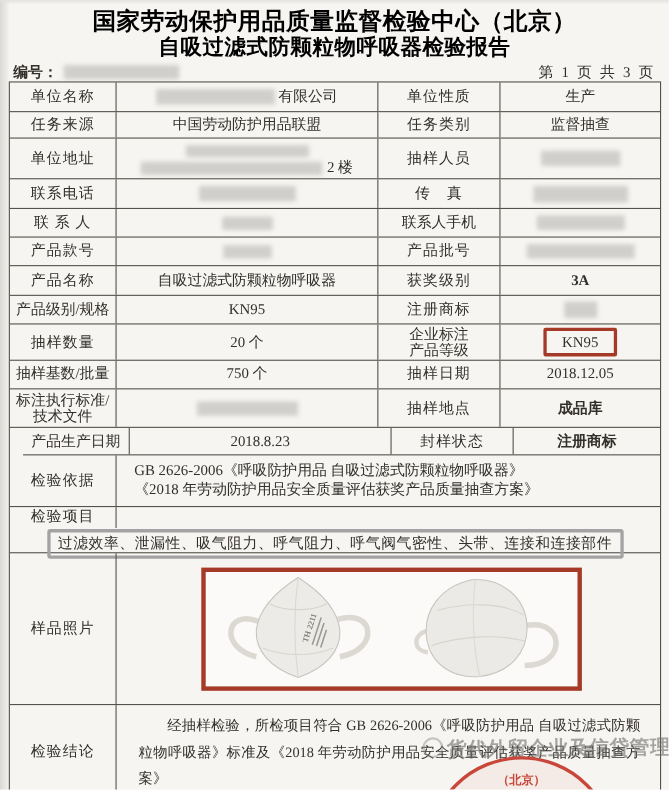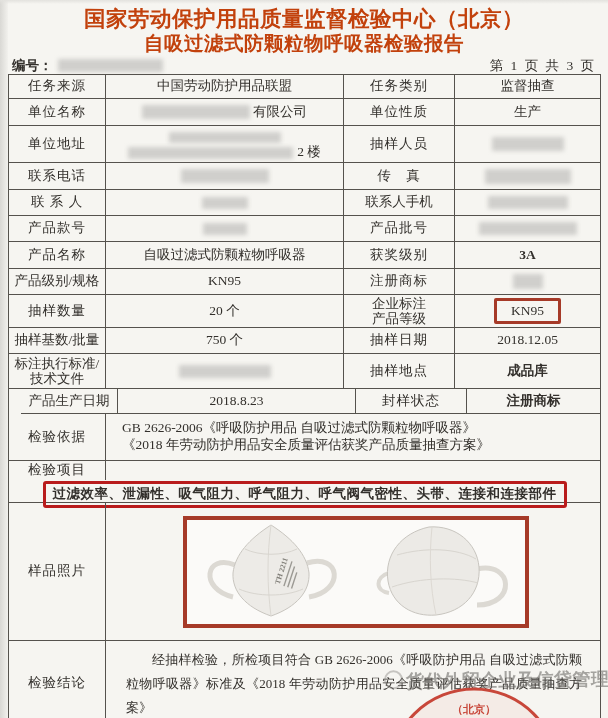--- a/index.html
+++ b/index.html
@@ -12,21 +12,21 @@
     position:relative;width:608px;height:718px;overflow:hidden;
     background:#f6f5f1;color:#33302c;
   }
   .scan-edge-left{position:absolute;left:0;top:0;width:8px;height:100%;
     background:linear-gradient(90deg,#d9d8d4,#f2f1ed);}
   .scan-edge-top{position:absolute;left:0;top:0;width:100%;height:4px;
     background:linear-gradient(180deg,#e3e2de,rgba(246,245,241,0));}
 
   
   .title{position:absolute;left:0;top:7px;width:100%;text-align:center;
-    font-weight:bold;color:#c2410c;line-height:1.18;}
+    font-weight:bold;color:#000000;line-height:1.18;}
   .title .t1{font-size:21.5px;letter-spacing:.5px;}
   .title .t2{font-size:19.5px;letter-spacing:.5px;}
   .meta{position:absolute;left:10px;top:57px;width:588px;height:18px;font-size:13.5px;}
   .meta .num{position:absolute;left:2px;top:0;font-weight:bold;}
   .meta .pageinfo{position:absolute;right:2px;top:0;letter-spacing:2px;}
 
   
   .blur{display:inline-block;background:#d0cfcc;filter:blur(2px);
     border-radius:1px;vertical-align:middle;}
 
@@ -42,22 +42,22 @@
   .c1{width:97px;flex:none;}
   .c2{width:238px;flex:none;}
   .c3{width:111px;flex:none;}
   .c4{flex:1;}
   .wide{flex:1;}
   .left{align-items:flex-start;text-align:left;}
   .lbl{letter-spacing:1px;}
   .small-gap{letter-spacing:0;}
 
   .redbox{border:3px solid #a63a28;border-radius:2px;padding:0 14px;line-height:1.45;}
-  .redbox-items{border:3px solid #b91c1c;border-radius:3px;padding:2px 7px;
-    font-weight:bold;letter-spacing:.5px;}
+  .redbox-items{border:3px solid #a3a3a3;border-radius:3px;padding:2px 7px;
+    font-weight:normal;letter-spacing:.5px;}
 
   .basis-line{display:block;padding-left:14px;}
 
   
   .photo-frame{border:4px solid #a63a28;background:#fbfaf8;width:338px;height:104px;
     position:relative;margin-left:6px;}
   .conclusion-text{display:block;padding:6px 18px 0 18px;text-indent:2em;
     text-align:justify;line-height:1.85;font-size:13px;width:456px;}
 
   
@@ -82,34 +82,34 @@
   </div>
 
   <div class="meta">
     <span class="num">编号：</span>
     <span class="blur" style="position:absolute;left:48px;top:2px;width:105px;height:13px;"></span>
     <span class="pageinfo">第 1 页 共 3 页</span>
   </div>
 
   <div class="tbl">
 
+    <div class="row" style="height:27px;">
+      <div class="cell c1 lbl">单位名称</div>
+      <div class="cell c2">
+        <span><span class="blur" style="width:108px;height:14px;margin-right:3px;"></span><span>有限公司</span></span>
+      </div>
+      <div class="cell c3 lbl">单位性质</div>
+      <div class="cell c4">生产</div>
+    </div>
+
     <div class="row" style="height:24px;">
       <div class="cell c1 lbl">任务来源</div>
       <div class="cell c2">中国劳动防护用品联盟</div>
       <div class="cell c3 lbl">任务类别</div>
       <div class="cell c4">监督抽查</div>
-    </div>
-
-    <div class="row" style="height:27px;">
-      <div class="cell c1 lbl">单位名称</div>
-      <div class="cell c2">
-        <span><span class="blur" style="width:108px;height:14px;margin-right:3px;"></span><span>有限公司</span></span>
-      </div>
-      <div class="cell c3 lbl">单位性质</div>
-      <div class="cell c4">生产</div>
     </div>
 
     <div class="row" style="height:37px;">
       <div class="cell c1 lbl">单位地址</div>
       <div class="cell c2">
         <span style="line-height:15px;"><span class="blur" style="width:112px;height:11px;"></span></span>
         <span style="line-height:15px;text-align:right;"><span class="blur" style="width:165px;height:12px;margin-right:4px;"></span><span>2 楼</span></span>
       </div>
       <div class="cell c3 lbl">抽样人员</div>
       <div class="cell c4">

